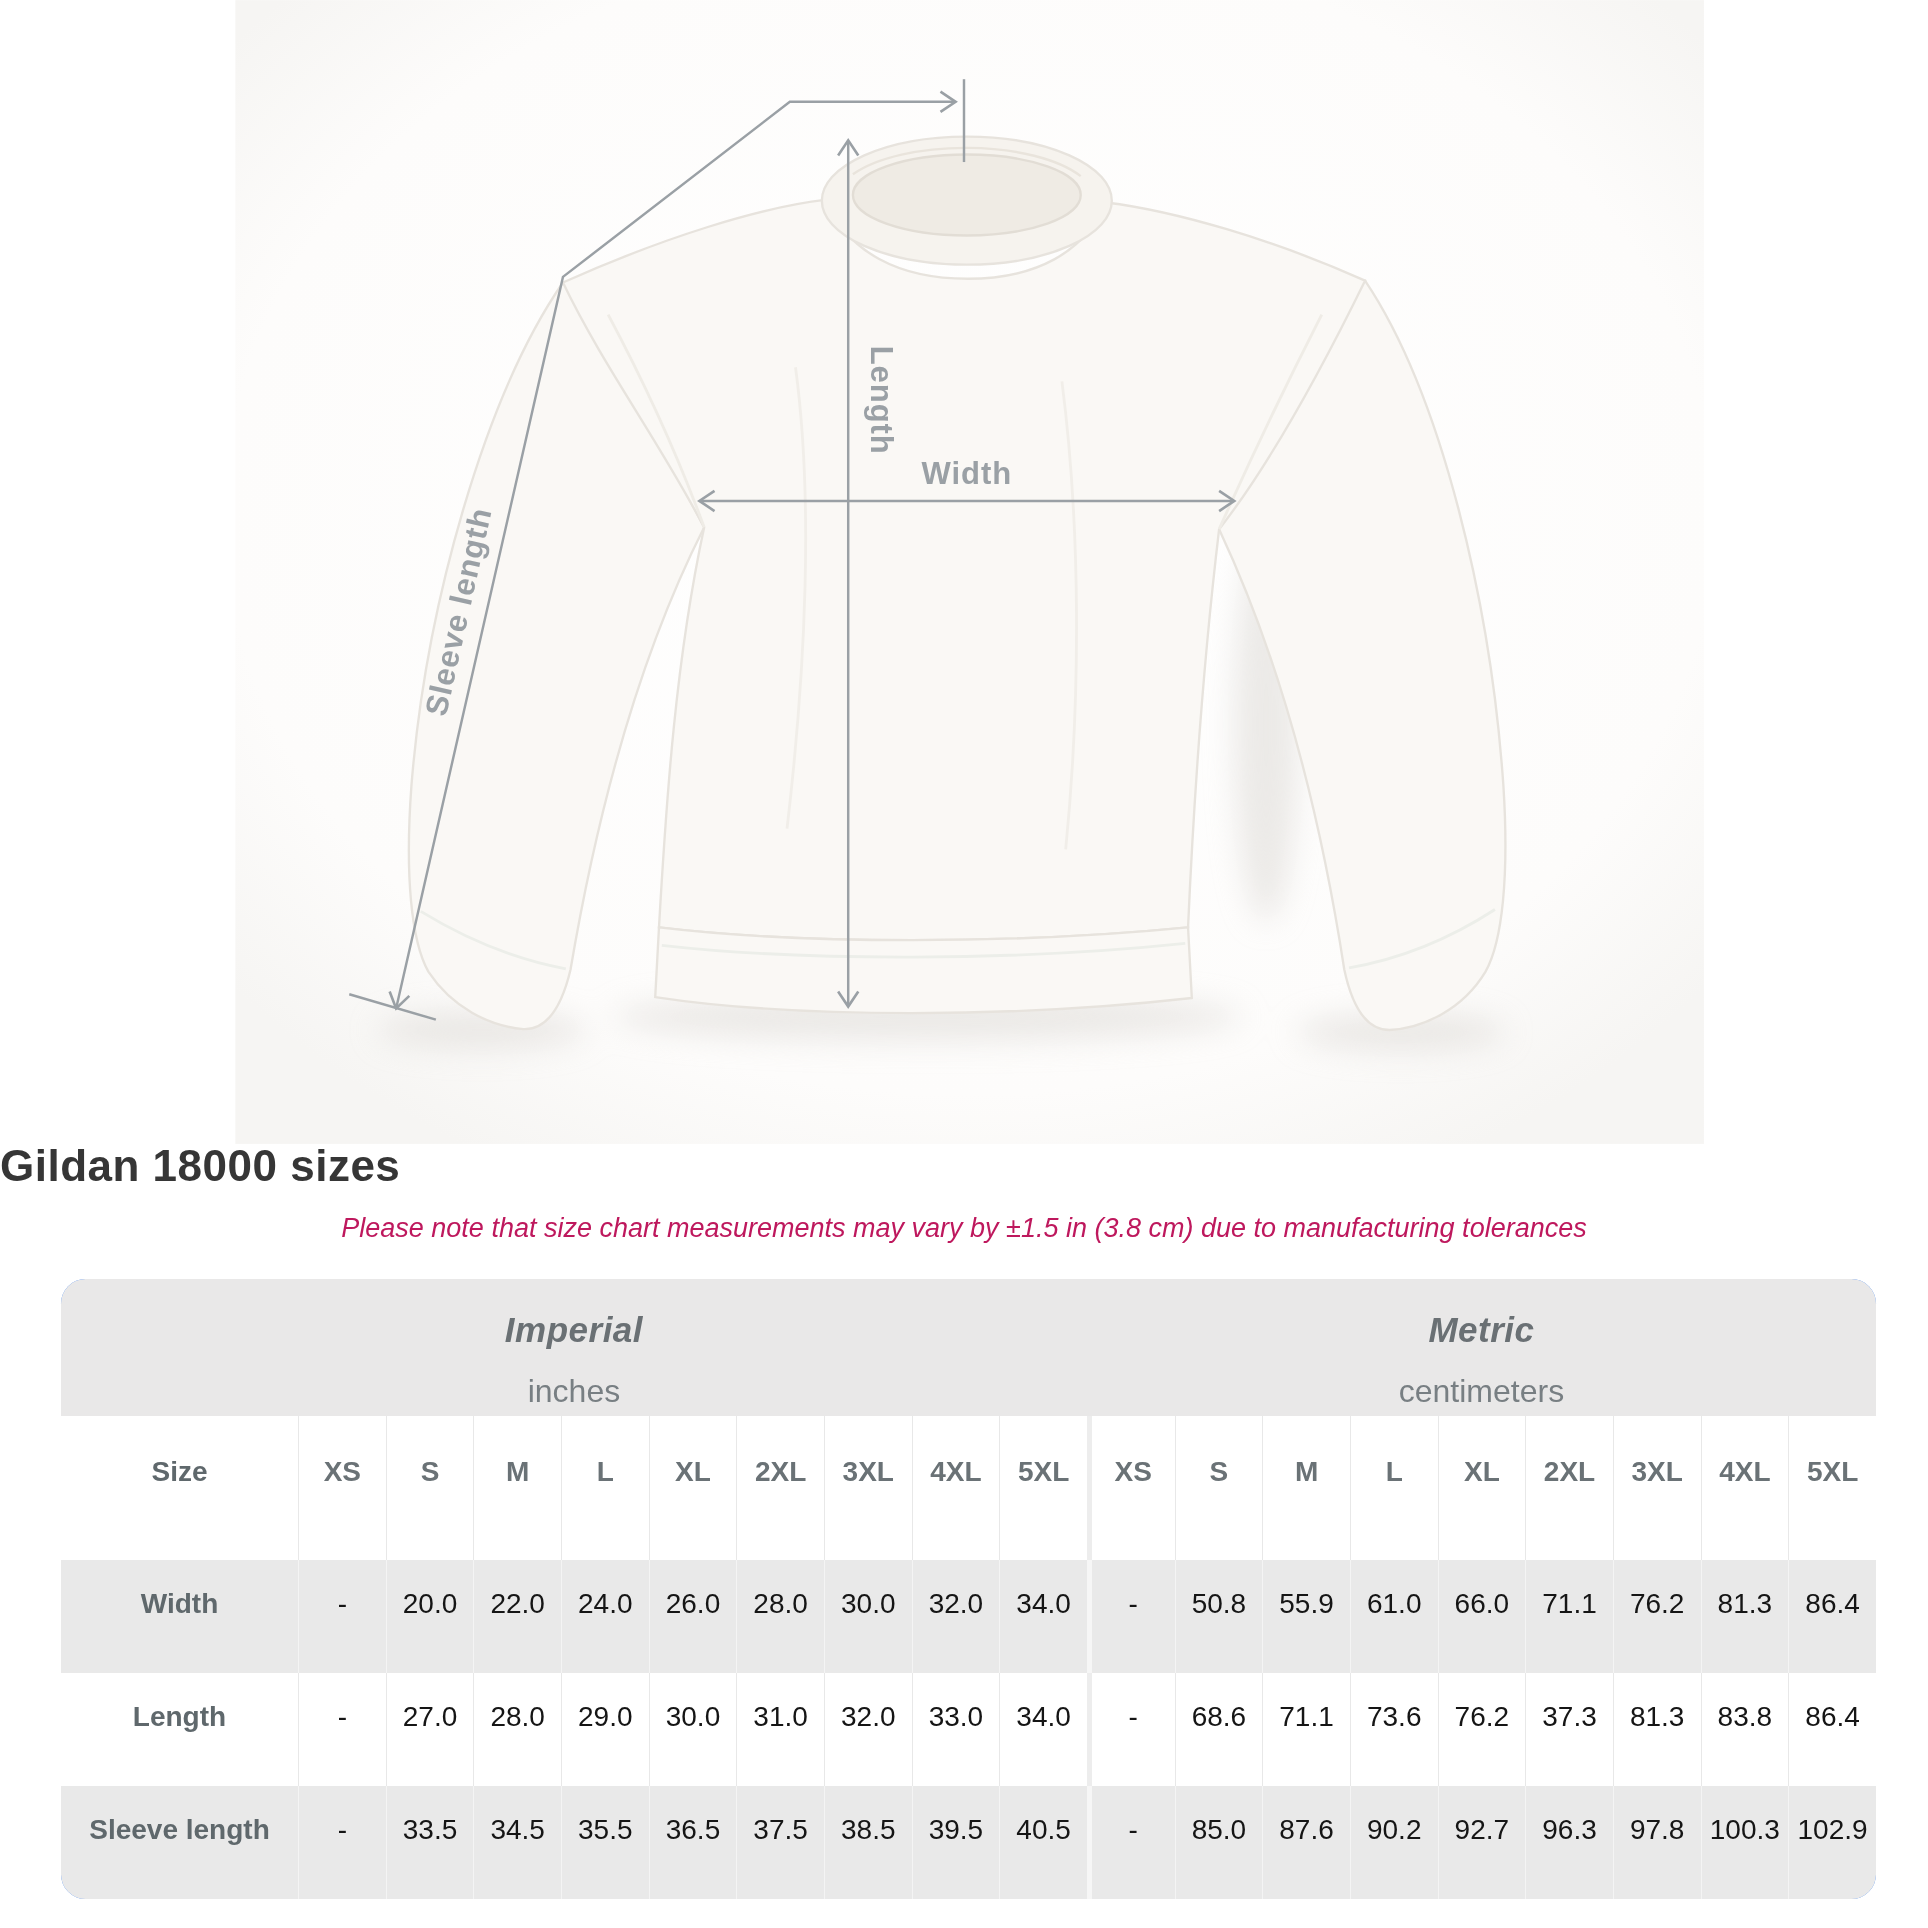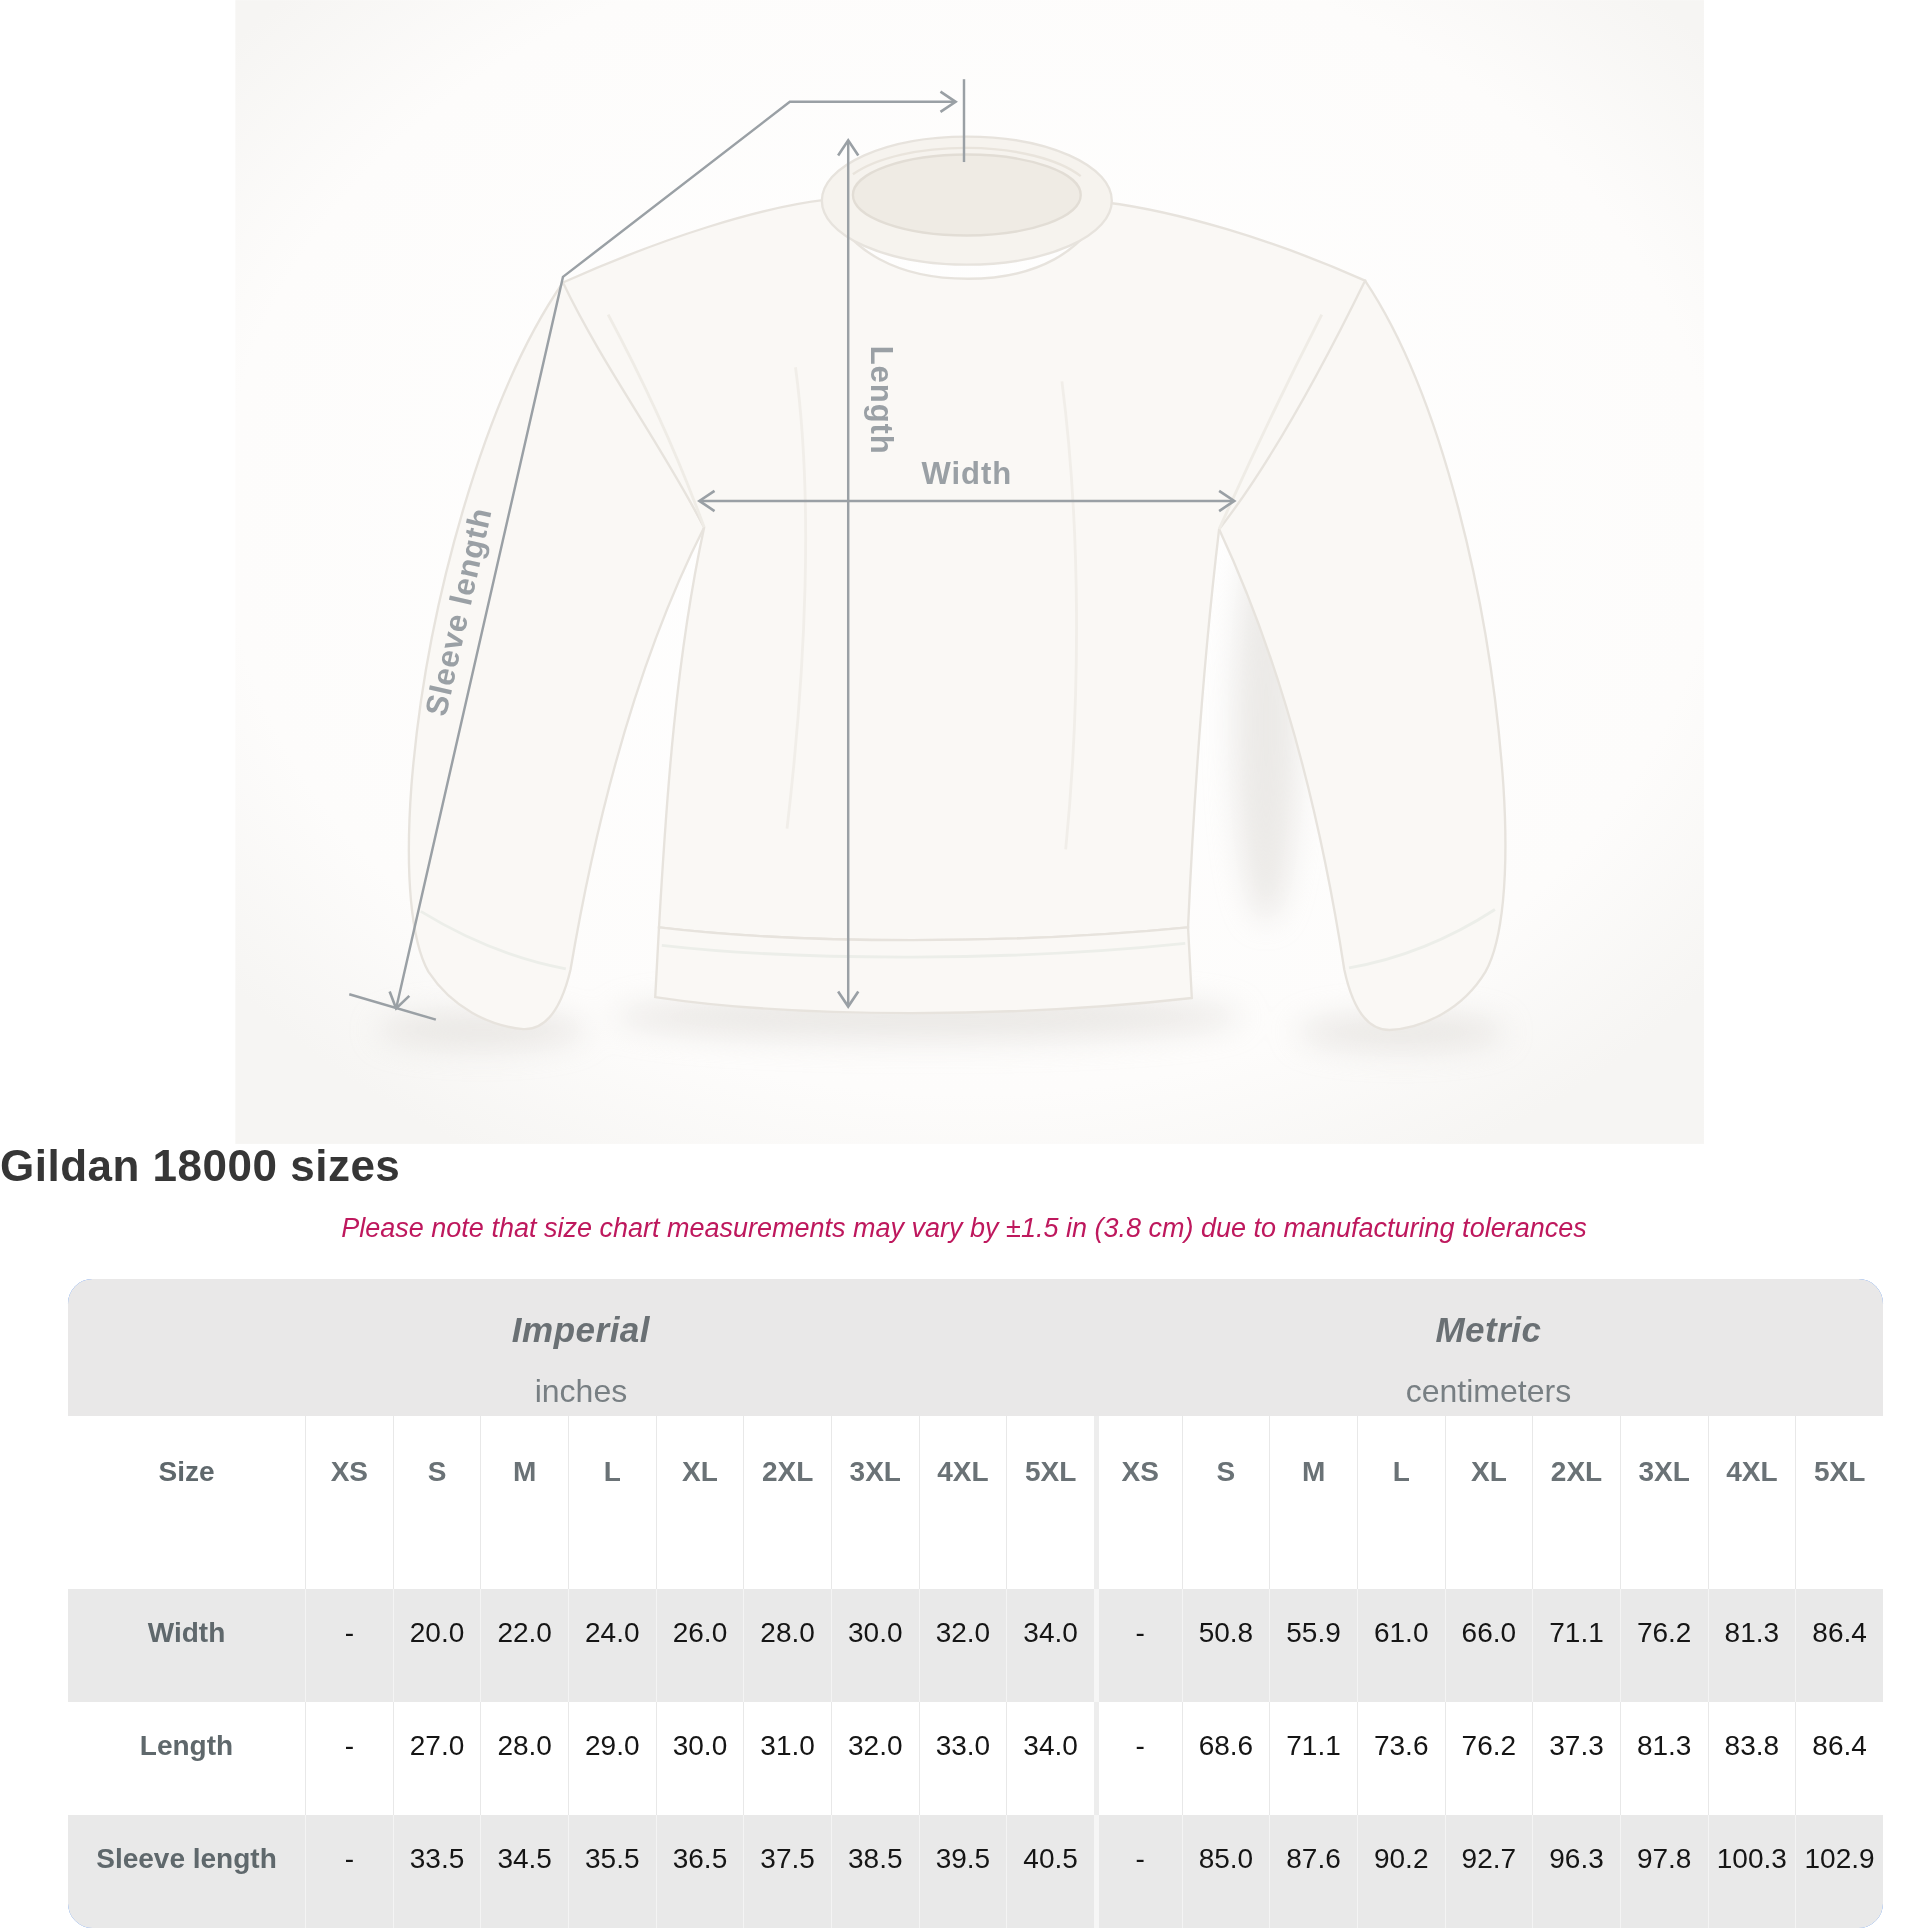--- a/index.html
+++ b/index.html
@@ -21,35 +21,35 @@
     position: absolute; top: 1141px; left: 0; width: 1928px; text-align: left;
     font-size: 44px; font-weight: bold; color: #363636; letter-spacing: 0.5px;
   }
   .tolerance-note {
     position: absolute; top: 1213px; left: 0; width: 1928px; text-align: center;
     font-size: 27px; font-style: italic; color: #be185d;
   }
 
   
   .table-wrap {
-    position: absolute; top: 1279px; left: 68px; width: 1815px;
+    position: absolute; top: 1279px; left: 61px; width: 1815px;
     border-radius: 24.5px; overflow: hidden; background: #3b82f6;
   }
   table { width: 100%; border-collapse: separate; border-spacing: 0; table-layout: fixed; }
   col.c-label { width: 237px; }
 
   tr.group-row th {
     background: #e9e8e8; height: 137px; vertical-align: top; padding-top: 31px;
     font-weight: normal;
   }
   .g-label { font-size: 35px; font-weight: bold; font-style: italic; color: #6a7074; letter-spacing: 0.5px; }
   .g-unit  { font-size: 32px; color: #787f83; margin-top: 23px; }
 
   tr.size-row th {
-    background: #ffffff; height: 173px; vertical-align: top; padding-top: 40px;
+    background: #ffffff; height: 144px; vertical-align: top; padding-top: 40px;
     font-size: 28px; font-weight: bold; color: #6a7276; text-align: center;
   }
   tr.size-row th.lbl { color: #5f686c; }
   tr.size-row th + th { border-left: 1.9px solid #e8e8e8; }
   tr.size-row th.metric-start { border-left: 5.6px solid #ededed; }
 
   tr.data-row th, tr.data-row td {
     height: 113px; vertical-align: top; padding-top: 28px; text-align: center;
     font-size: 28px;
   }

